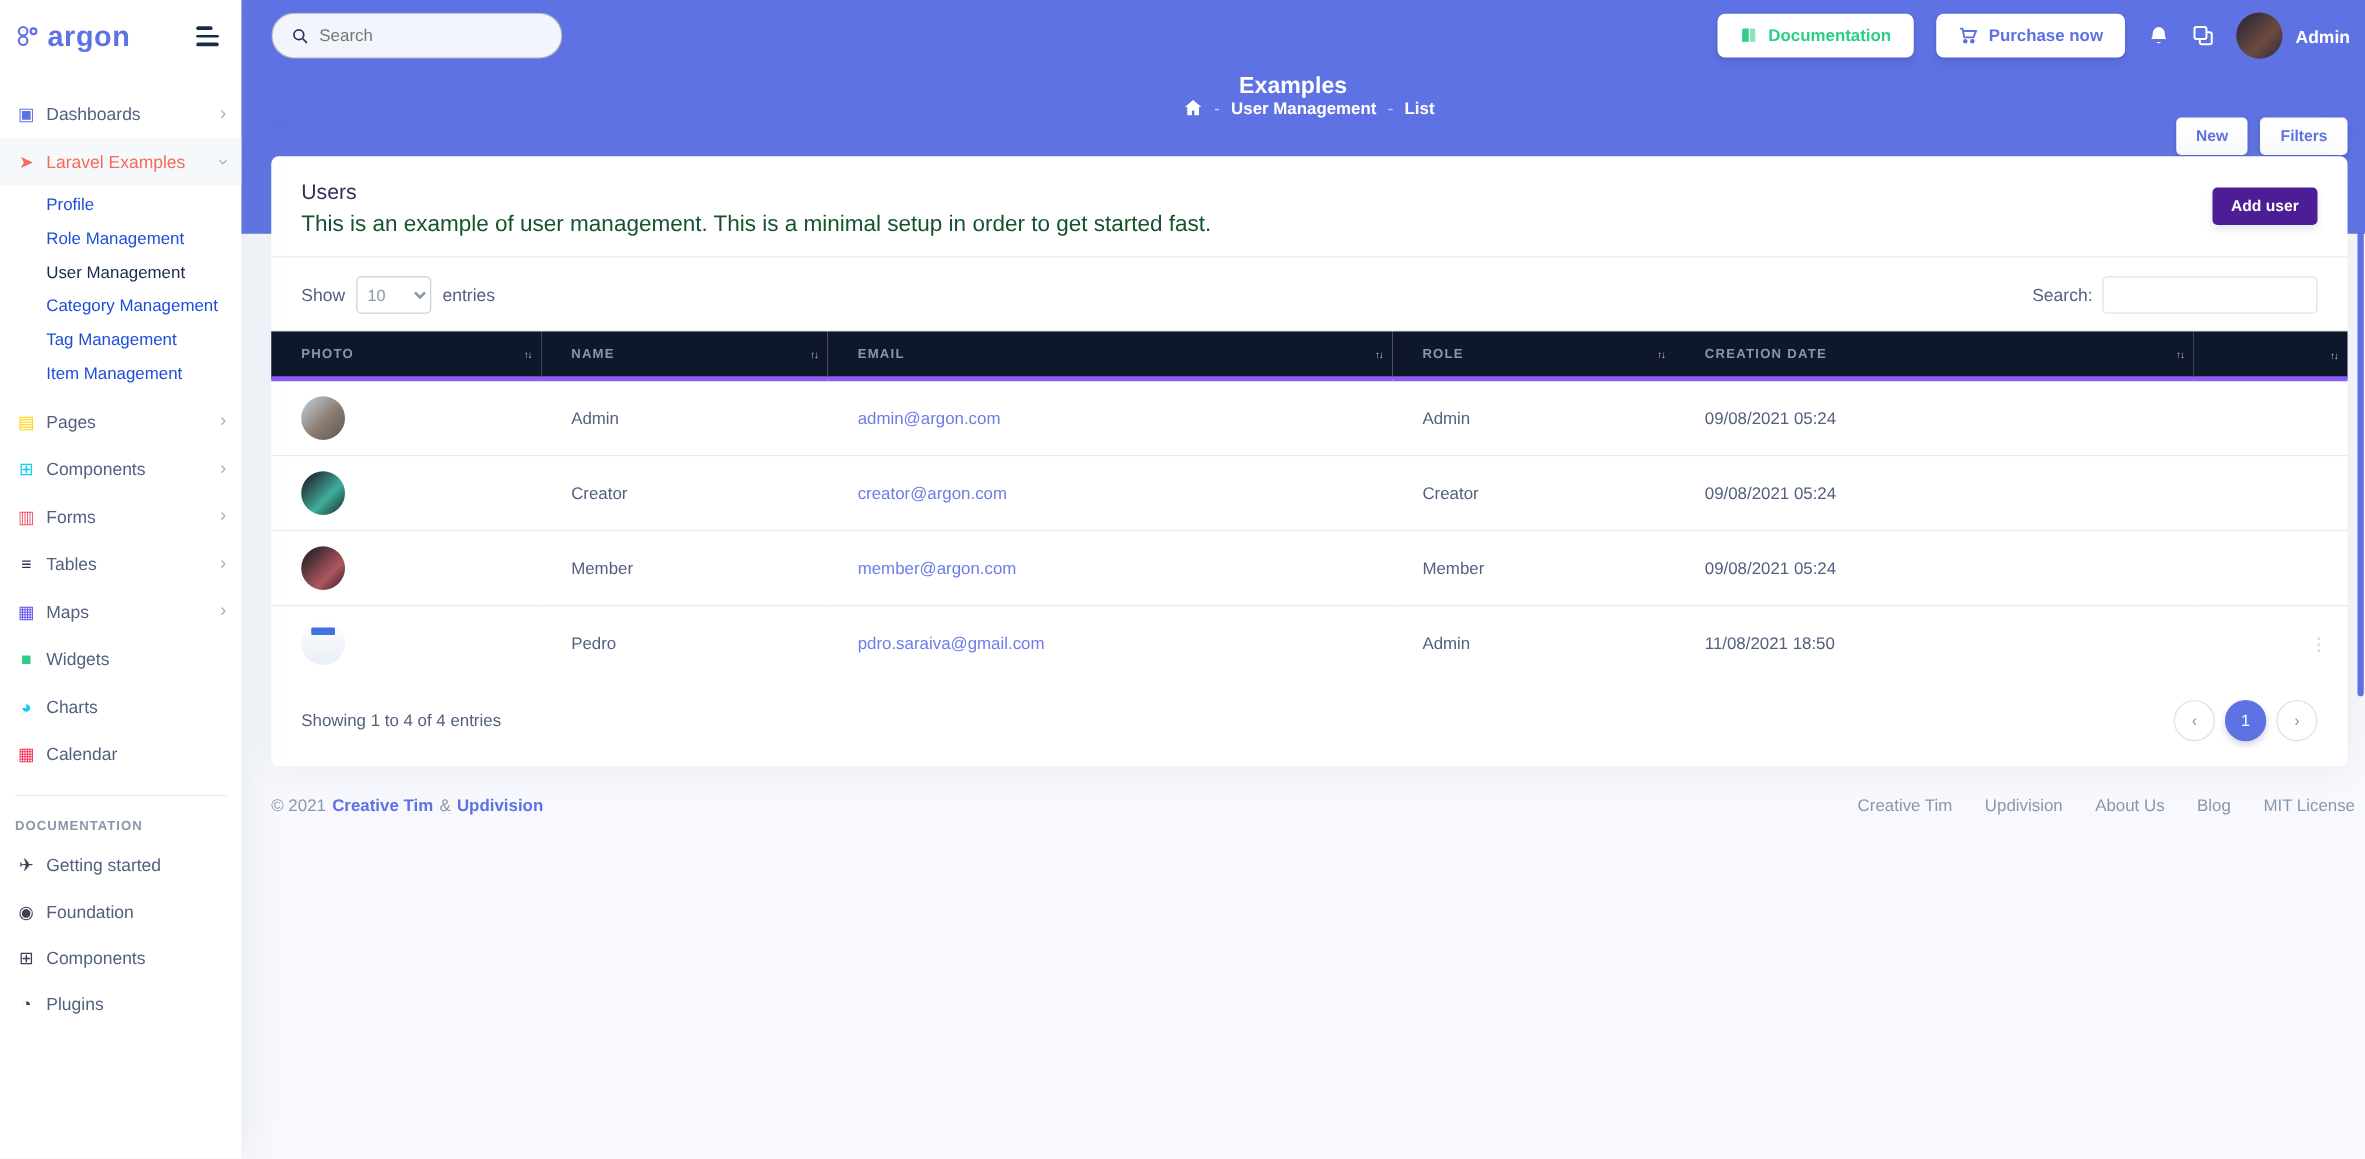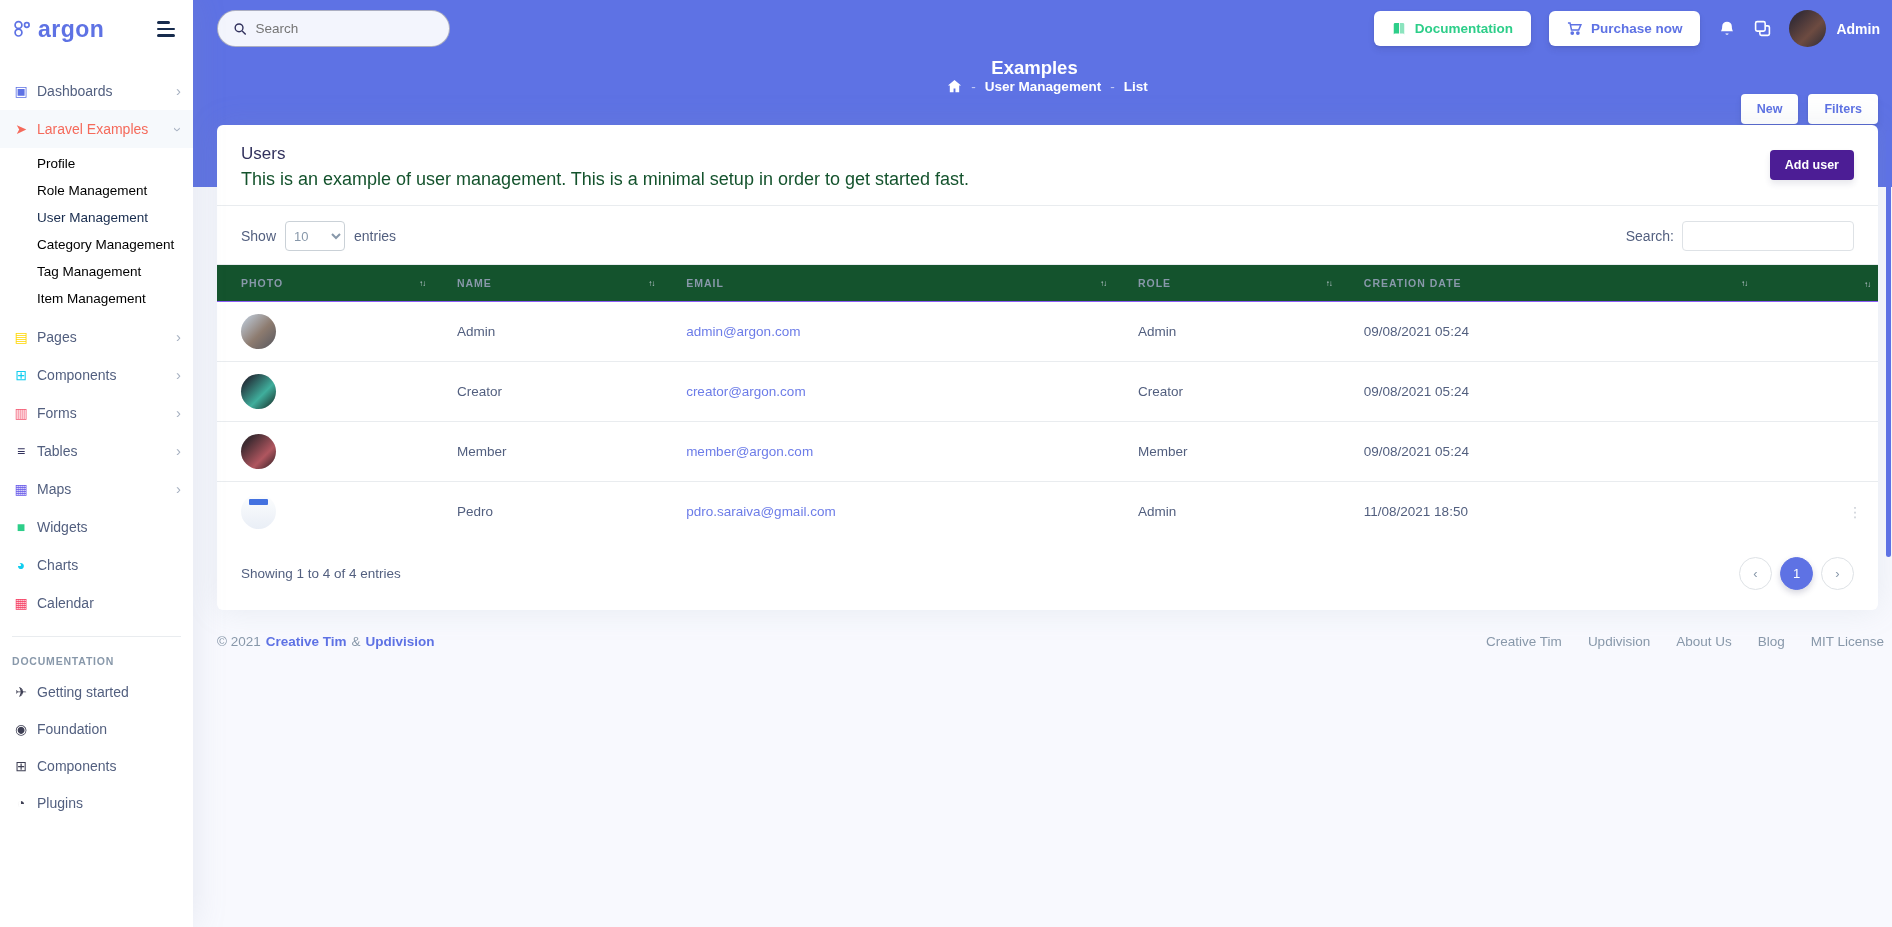--- a/index.html
+++ b/index.html
@@ -16,21 +16,21 @@
   .toggler span { display:block; width:18px; height:2.5px; background:#172b4d; border-radius:2px; }
   .toggler span:nth-child(1){ width:13px; }
   .nav { padding-top:14px; }
   .nav-item { height:38px; display:flex; align-items:center; padding:0 12px; font-size:14px; color:#525f7f; cursor:pointer; }
   .nav-item.active { background:#f6f9fc; }
   .nav-icon { width:18px; text-align:center; font-size:14px; margin-right:7px; line-height:1; }
   .nav-label { flex:1; white-space:nowrap; }
   .chevron { color:#a7b1c1; font-size:15px; line-height:1; transform:translateY(-1px); }
   .chevron.down { transform:rotate(90deg); }
   .submenu { padding:2px 0 6px; }
-  .submenu-item { height:27px; display:flex; align-items:center; padding-left:37px; font-size:13.5px; color:#000000; cursor:pointer; white-space:nowrap; }
+  .submenu-item { height:27px; display:flex; align-items:center; padding-left:37px; font-size:13.5px; color:#1d4ed8; cursor:pointer; white-space:nowrap; }
   .submenu-item.active { color:#172b4d; }
   .nav hr { border:none; border-top:1px solid #e9ecef; margin:14px 12px 10px; }
   .nav-heading { padding:8px 12px 6px; font-size:10.5px; font-weight:bold; letter-spacing:.8px; color:#8898aa; }
   .docs .nav-item { height:37px; }
   .docs .nav-icon { color:#3e3f54; }
 
   
   .main { flex:1; display:flex; flex-direction:column; position:relative; }
   .header { background:#5e72e4; padding-bottom:86px; }
   .navbar { height:57px; display:flex; align-items:center; padding:0 12px 0 24px; }
@@ -71,21 +71,21 @@
   .controls { display:flex; justify-content:space-between; align-items:center; padding:15px 24px 13px; font-size:14px;gap:42px; }
   .controls-left { display:flex; align-items:center; gap:9px; }
   .page-size { height:30px; width:60px; border:1px solid #cad1d7; border-radius:4px; color:#8898aa; font-size:13px;
                padding:0 4px; background:#fff; font-family:"Liberation Sans",sans-serif; }
   .controls-right { display:flex; align-items:center; gap:8px; color:#525f7f; }
   .table-search { height:30px; width:172px; border:1px solid #dee2e6; border-radius:4px; padding:0 8px; font-size:13px;
                   color:#525f7f; outline:none; font-family:"Liberation Sans",sans-serif; }
 
   table { width:100%; border-collapse:collapse; }
   col.c0{width:13%} col.c1{width:13.8%} col.c2{width:27.2%} col.c3{width:13.6%} col.c4{width:25%} col.c5{width:7.4%}
-  thead th { background:#14532d; border-top:1px solid #e9ecef; border-bottom:1px solid #8b5cf6;
+  thead th { background:#0f172a; border-top:1px solid #e9ecef; border-bottom:4px solid #8b5cf6;
              font-size:10.5px; font-weight:bold; letter-spacing:1px; color:#8898aa; text-align:left;
              padding:12px 8px 12px 24px; cursor:pointer; }
   .th-label { text-transform:uppercase; }
   .sort { float:right; color:#c3cbd5; font-size:8px; letter-spacing:-1px; margin-top:2px; }
   .sort::before { content:"↑↓"; }
   tbody td { padding:12px 8px 12px 24px; font-size:13.5px; color:#525f7f; border-top:1px solid #e9ecef; vertical-align:middle; }
   tbody tr:first-child td { border-top:none; }
   .avatar { display:block; width:35px; height:35px; border-radius:50%; cursor:pointer; }
   .av0 { background:linear-gradient(135deg,#b9c3cf 10%,#8d7b6f 55%,#55575f); }
   .av1 { background:linear-gradient(135deg,#24313a 15%,#3fae9c 60%,#15231f); }

